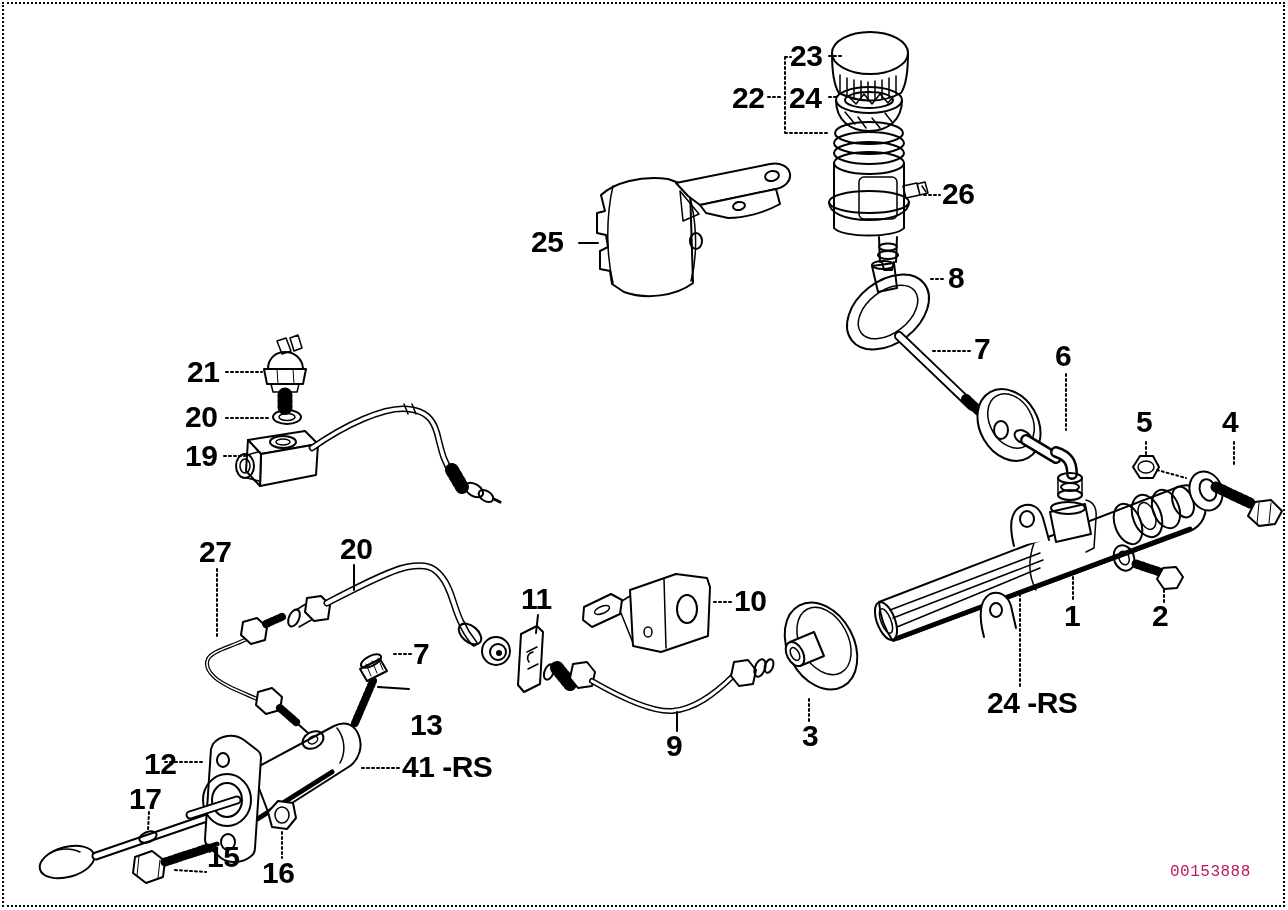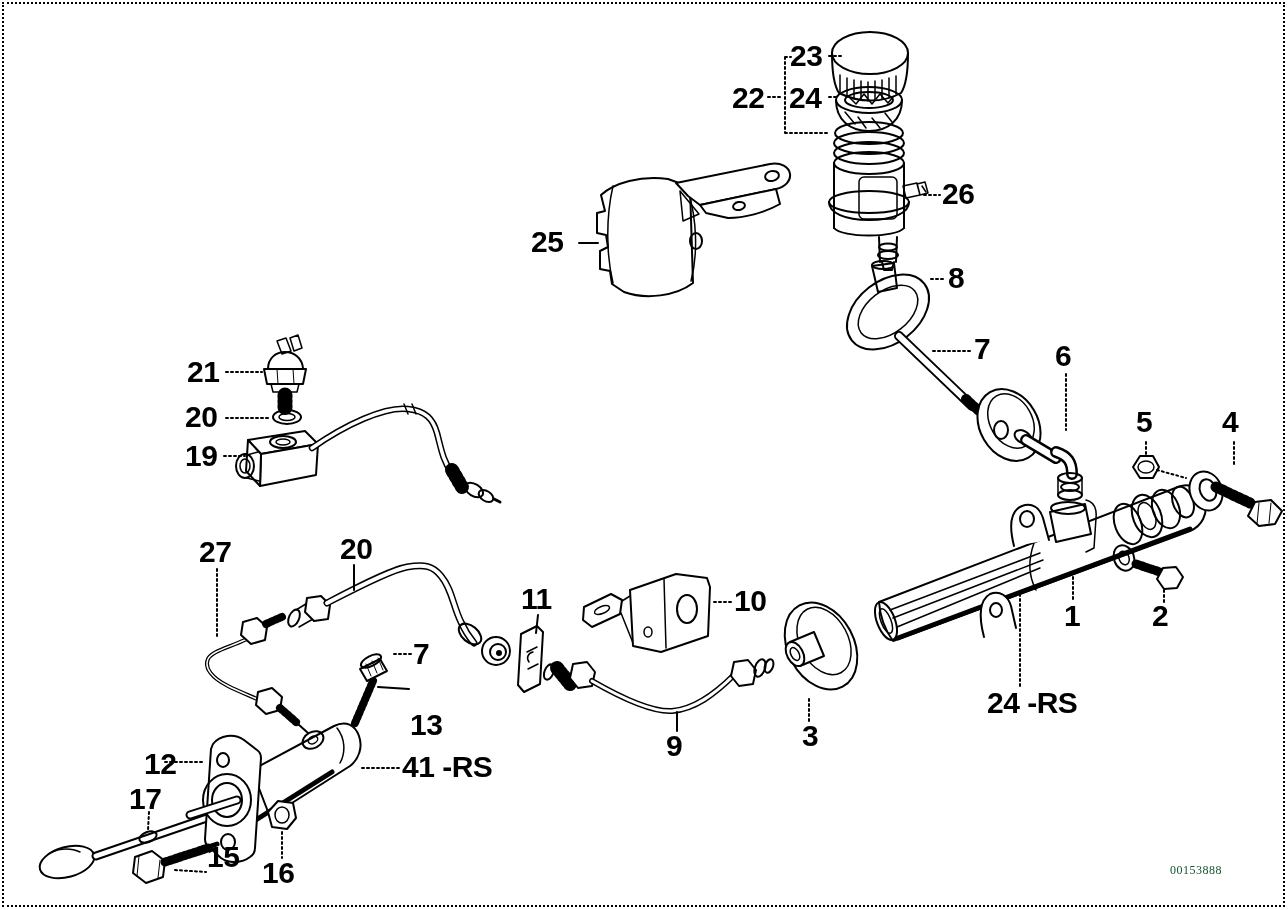--- a/index.html
+++ b/index.html
@@ -2,22 +2,22 @@
 <html><head>
 <meta charset="utf-8">
 <style>
   html,body{margin:0;padding:0;background:#fff;}
   #stage{position:relative;width:1288px;height:910px;background:#fff;overflow:hidden;
          font-family:"Liberation Sans",sans-serif;}
   #frame{position:absolute;left:2px;top:2px;right:3px;bottom:3px;border:2px dotted #000;}
   #art{position:absolute;left:0;top:0;}
   .callout{position:absolute;font-weight:700;font-size:30px;line-height:1;color:#000;
            letter-spacing:-0.5px;white-space:nowrap;}
-  .docnum{position:absolute;font-weight:400;font-size:12px;line-height:1;color:#14532d;
-          letter-spacing:0.5px;font-family:Liberation Serif, serif;}
+  .docnum{position:absolute;font-weight:400;font-size:16px;line-height:1;color:#be185d;
+          letter-spacing:0.5px;font-family:Liberation Mono, monospace;}
 </style>
 </head>
 <body>
 
 <div id="stage">
   <div id="frame"></div>
 
   <svg id="art" width="1288" height="910" viewBox="0 0 1288 910">
     <g stroke="#000" fill="none" stroke-width="2" stroke-linecap="round" stroke-linejoin="round">
 

